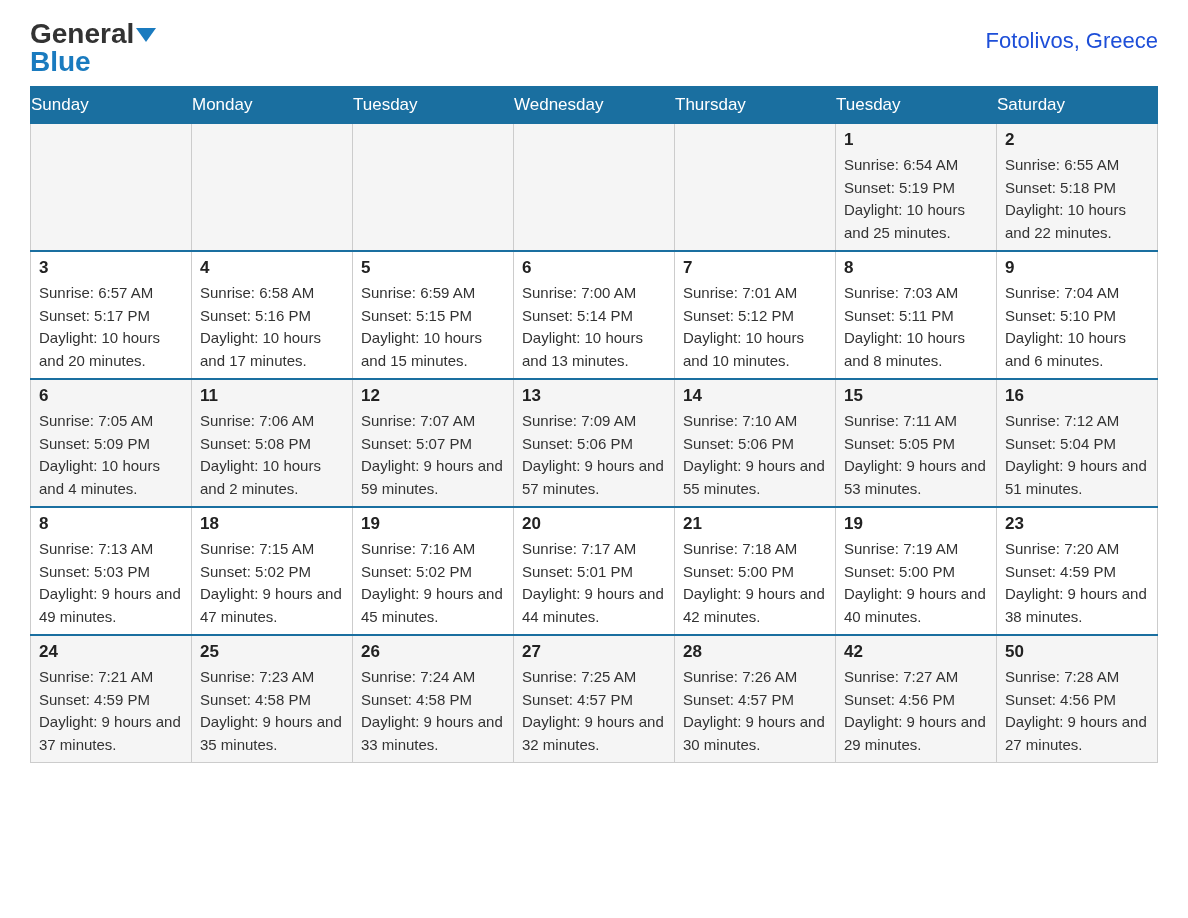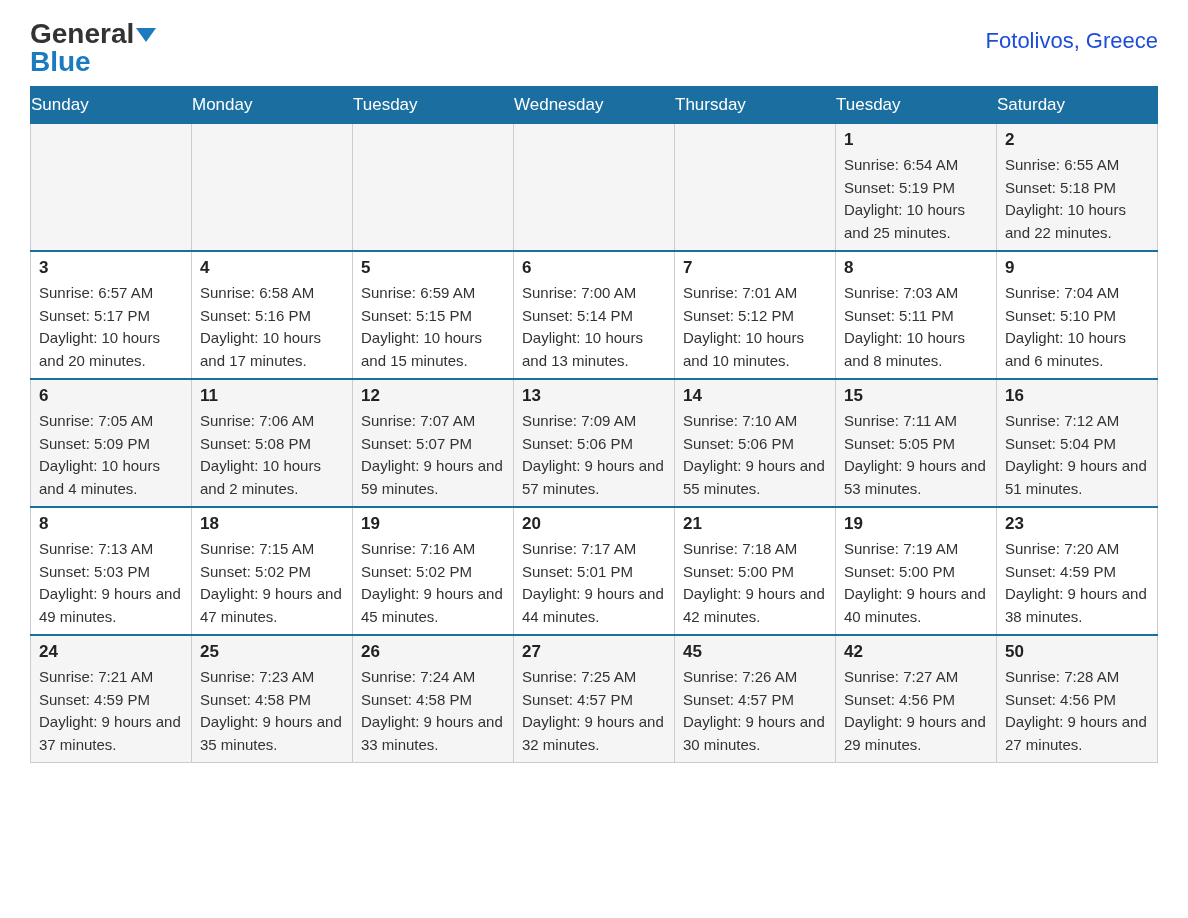--- a/index.html
+++ b/index.html
@@ -252,21 +252,21 @@
         </td>
         <td>
           <span class="day-number">26</span>
           <div class="day-info">Sunrise: 7:24 AM<br>Sunset: 4:58 PM<br>Daylight: 9 hours and 33 minutes.</div>
         </td>
         <td>
           <span class="day-number">27</span>
           <div class="day-info">Sunrise: 7:25 AM<br>Sunset: 4:57 PM<br>Daylight: 9 hours and 32 minutes.</div>
         </td>
         <td>
-          <span class="day-number">45</span>
+          <span class="day-number">28</span>
           <div class="day-info">Sunrise: 7:26 AM<br>Sunset: 4:57 PM<br>Daylight: 9 hours and 30 minutes.</div>
         </td>
         <td>
           <span class="day-number">42</span>
           <div class="day-info">Sunrise: 7:27 AM<br>Sunset: 4:56 PM<br>Daylight: 9 hours and 29 minutes.</div>
         </td>
         <td>
           <span class="day-number">50</span>
           <div class="day-info">Sunrise: 7:28 AM<br>Sunset: 4:56 PM<br>Daylight: 9 hours and 27 minutes.</div>
         </td>

